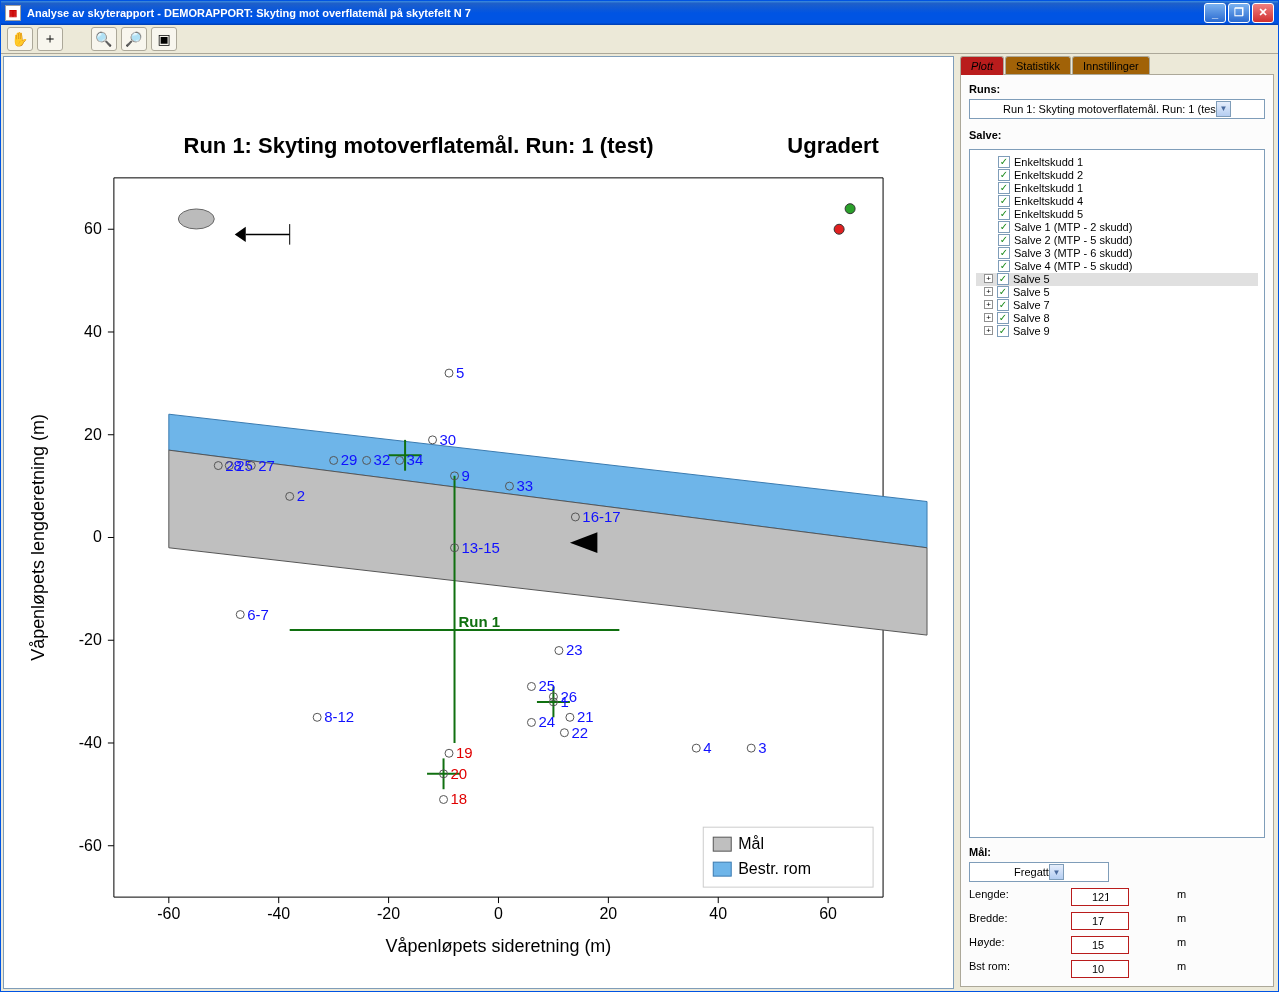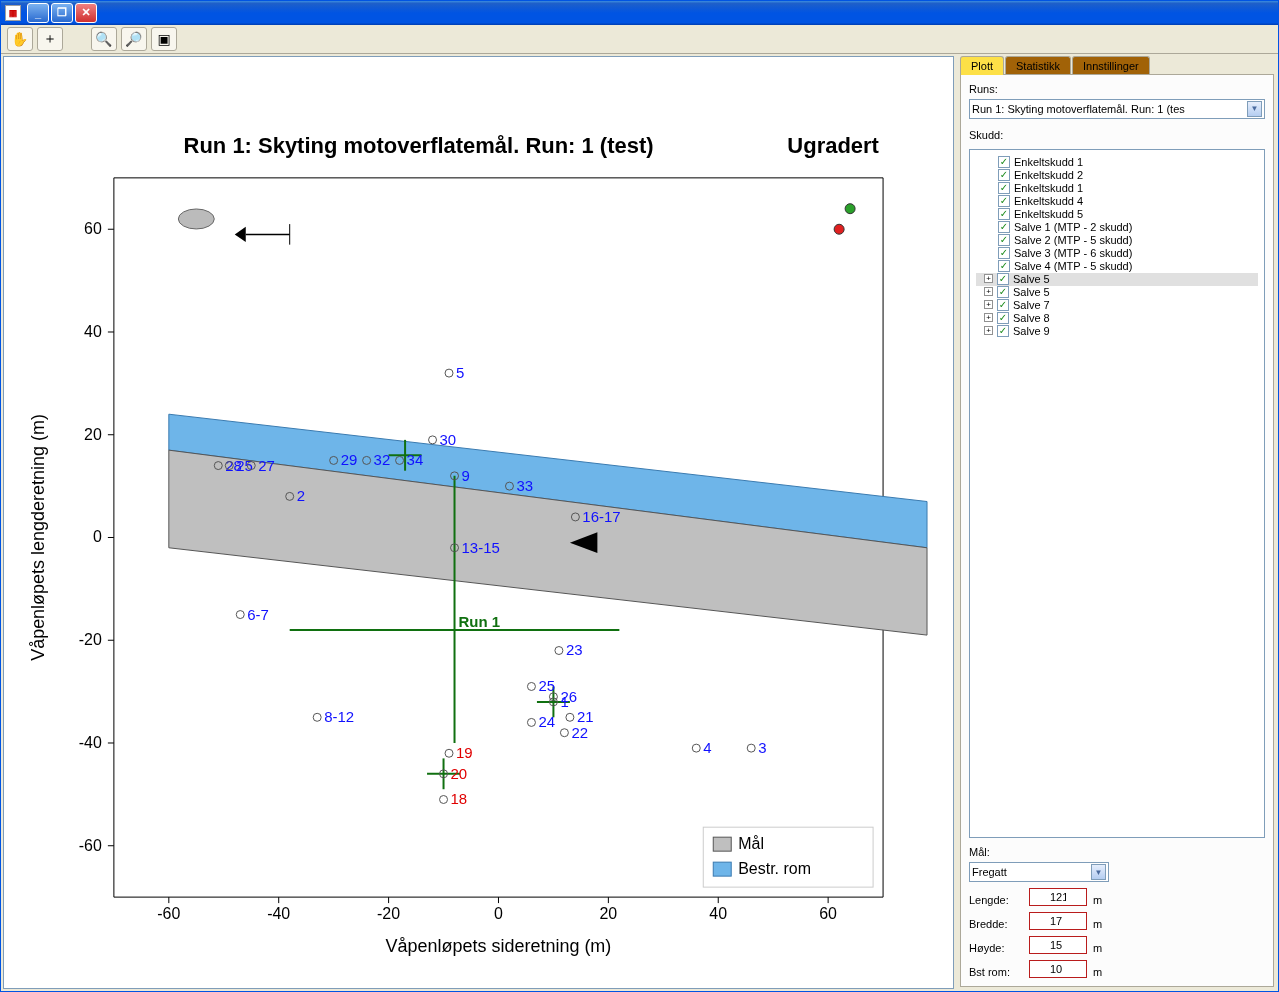--- a/index.html
+++ b/index.html
@@ -103,44 +103,45 @@
   border-bottom: none;
   padding: 3px 10px;
   background: #a16207;
   margin-right: 1px;
   cursor: pointer;
   border-top-left-radius: 3px;
   border-top-right-radius: 3px;
   font-size: 11px;
 }
 .tab.active {
-  background: #fde047;
+  background: #b91c1c;
   position: relative;
   z-index: 2;
+  font-style: italic;
 }
 .tab-body {
   flex: 1;
   border: 1px solid #aca899;
   background: #fcfcfc;
   padding: 8px;
   margin-top: -1px;
   display: flex;
   flex-direction: column;
 }
-.section-label { font-weight: normal; margin-bottom: 4px; }
+.section-label { font-weight: bold; margin-bottom: 4px; }
 .select {
   width: 100%;
   border: 1px solid #7f9db9;
   background: #fff;
   height: 20px;
   font-size: 11px;
   padding: 1px 2px;
   display: flex;
   align-items: center;
-  justify-content: space-between;
+  justify-content: center;
 }
 .select-arrow {
   width: 15px; height: 16px;
   background: linear-gradient(to bottom,#e6eefc,#b4cdf1);
   border: 1px solid #7f9db9;
   display: flex; align-items: center; justify-content: center;
   font-size: 8px;
   color: #4a6a9e;
 }
 .tree {
@@ -179,22 +180,23 @@
   justify-content: center;
   color: #1a8a1a;
   font-size: 10px;
 }
 .tree-item.selected { background: #e0e0e0; }
 .maal-block {
   margin-top: 8px;
 }
 .field-row {
   display: flex;
-  align-items: flex-end;
+  align-items: flex-start;
   margin-top: 6px;
+  gap: 42px;
 }
 .field-row label { width: 60px; }
 .field-row input {
   width: 58px;
   border: 1px solid #b91c1c;
   height: 18px;
   font-size: 11px;
   padding: 0 20px;
 }
 .field-row .unit { margin-left: 6px; }
@@ -207,20 +209,21 @@
 .chart-title { font-size: 22px; font-weight: bold; fill: #000; }
 .legend-text { font-size: 16px; fill: #000; }
 .run-lbl { font-size: 15px; fill: #107010; font-weight: bold; }
 </style>
 </head>
 <body>
 
 <div class="window">
   <div class="titlebar">
     <span class="titlebar-icon">▦</span>
+    <span class="titlebar-text">Analyse av skyterapport - DEMORAPPORT: Skyting mot overflatemål på skytefelt N 7</span>
     <div class="win-buttons">
       <div class="win-btn">_</div>
       <div class="win-btn">❐</div>
       <div class="win-btn close">✕</div>
     </div>
   </div>
 
   <div class="toolbar">
     <div class="tbtn">✋</div>
     <div class="tbtn">＋</div>
@@ -356,21 +359,21 @@
         <div class="tab">Statistikk</div>
         <div class="tab">Innstillinger</div>
       </div>
       <div class="tab-body">
         <div class="section-label">Runs:</div>
         <div class="select">
           <span>Run 1: Skyting motoverflatemål. Run: 1 (tes</span>
           <span class="select-arrow">▼</span>
         </div>
 
-        <div class="section-label" style="margin-top:10px">Skudd:</div>
+        <div class="section-label" style="margin-top:10px">Salve:</div>
         <div class="tree" id="tree">
             <div class="tree-item">
               <span class="cb">✓</span>
               <span>Enkeltskudd 1</span>
             </div>
             <div class="tree-item">
               <span class="cb">✓</span>
               <span>Enkeltskudd 2</span>
             </div>
             <div class="tree-item">

